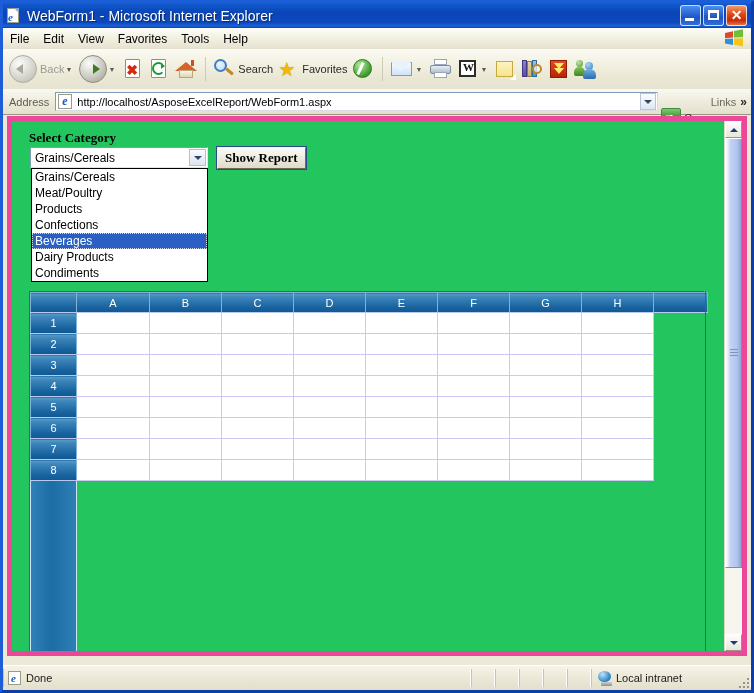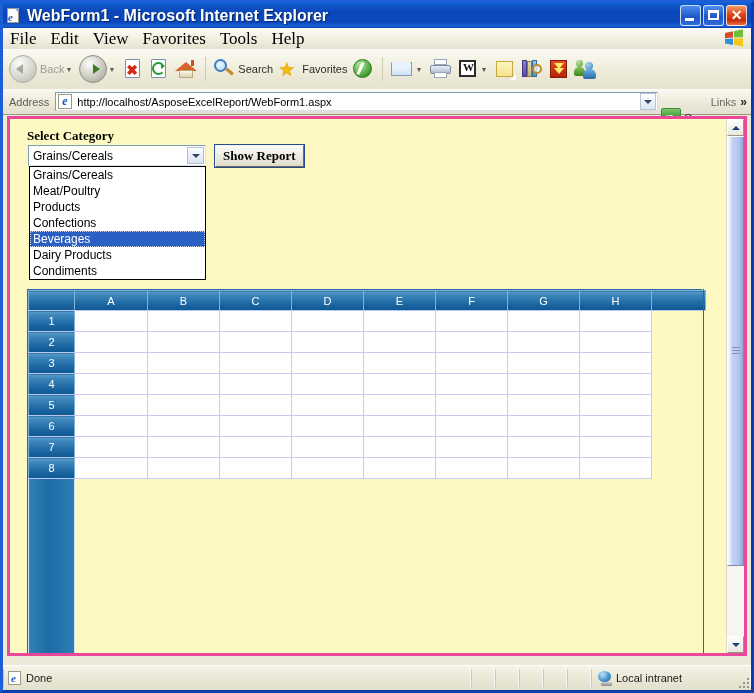--- a/index.html
+++ b/index.html
@@ -36,21 +36,21 @@
   .doc-glyph:after{
     content:"";position:absolute;right:-1px;top:-1px;
     border-left:5px solid transparent;border-top:5px solid #8aa8cf;
   }
   .e-glyph{
     position:absolute;left:2px;top:4px;width:11px;height:10px;
     color:#1959c0;font-family:"Liberation Serif",serif;font-size:11px;
     font-style:italic;font-weight:bold;line-height:10px;
   }
   .titlebar .tb-title{
-    color:#fff;font-size:16px;font-weight:bold;
+    color:#fff;font-size:14px;font-weight:normal;
     font-family:"Liberation Sans",sans-serif;
     text-shadow:1px 1px 1px rgba(0,0,0,.45);
     white-space:nowrap;
   }
   .winbtns{position:absolute;right:4px;top:2px;display:flex;gap:2px;}
   .wb{
     width:21px;height:21px;border-radius:3px;
     border:1px solid rgba(255,255,255,.75);
     position:relative;box-sizing:border-box;
   }
@@ -66,22 +66,22 @@
   }
 
   
   .menubar{
     position:absolute;left:0;top:25px;right:0;height:21px;
     background:linear-gradient(to bottom,#fdfdfa 0%,#f4f2e4 40%,#ece9d8 75%,#e4e1cf 100%);
     display:flex;align-items:center;
     border-bottom:1px solid #dcd8c4;
   }
   .menubar .mi{
-    padding:2px 7px;font-size:17px;color:#000;cursor:default;
-    font-family:Liberation Serif, serif;
+    padding:2px 7px;font-size:12px;color:#000;cursor:default;
+    font-family:Liberation Sans, sans-serif;
   }
   .winflag{
     position:absolute;right:3px;top:1px;width:26px;height:19px;
   }
 
   
   .toolbar{
     position:absolute;left:0;top:46px;right:0;height:40px;
     background:linear-gradient(to bottom,#fbfaf4 0%,#f3f1e2 35%,#eae7d4 72%,#e6e3d1 100%);
     display:flex;align-items:center;
@@ -256,22 +256,22 @@
     background:#fff;clip-path:polygon(0 1px,5px 1px,5px 0,9px 2.5px,5px 5px,5px 4px,0 4px);
   }
   .go-arrow{position:absolute;left:3px;top:4px;color:#fff;font-size:11px;line-height:11px;font-weight:bold;}
   .golabel{font-size:11px;color:#2a2a2a;}
   .linkslabel{font-size:11px;color:#6a6a60;padding:0 4px 0 8px;}
   .chevdbl{font-size:12px;color:#2a2a2a;padding-right:4px;font-weight:bold;}
 
   
   .page{
     position:absolute;left:4px;top:113px;right:4px;bottom:34px;
-    background:#fef9c3;
-    border:3px solid #ec4899;
+    background:#22c55e;
+    border:5px solid #ec4899;
     overflow:hidden;
   }
   .pageinner{position:absolute;left:0;top:0;right:17px;bottom:0;overflow:hidden;}
 
   .lbl-select{
     position:absolute;left:17px;top:9px;
     font-family:"Liberation Serif",serif;
     font-weight:bold;font-size:13px;color:#000;
   }
 

